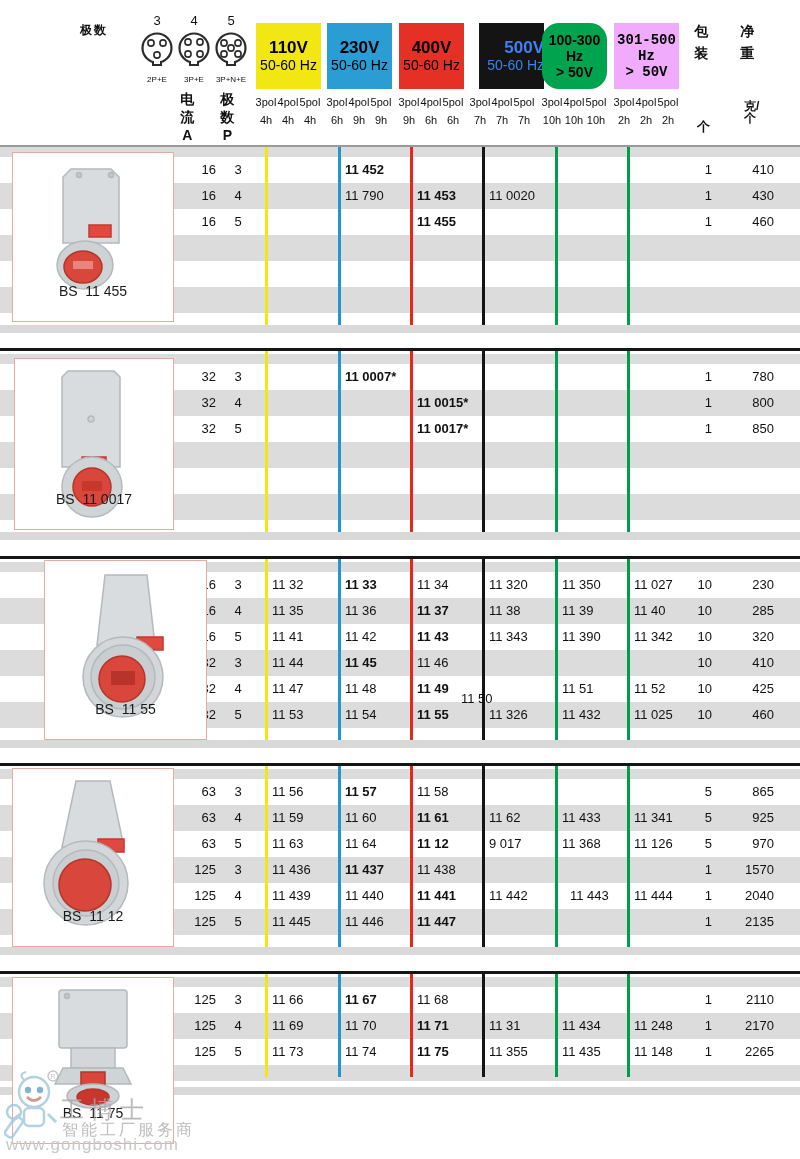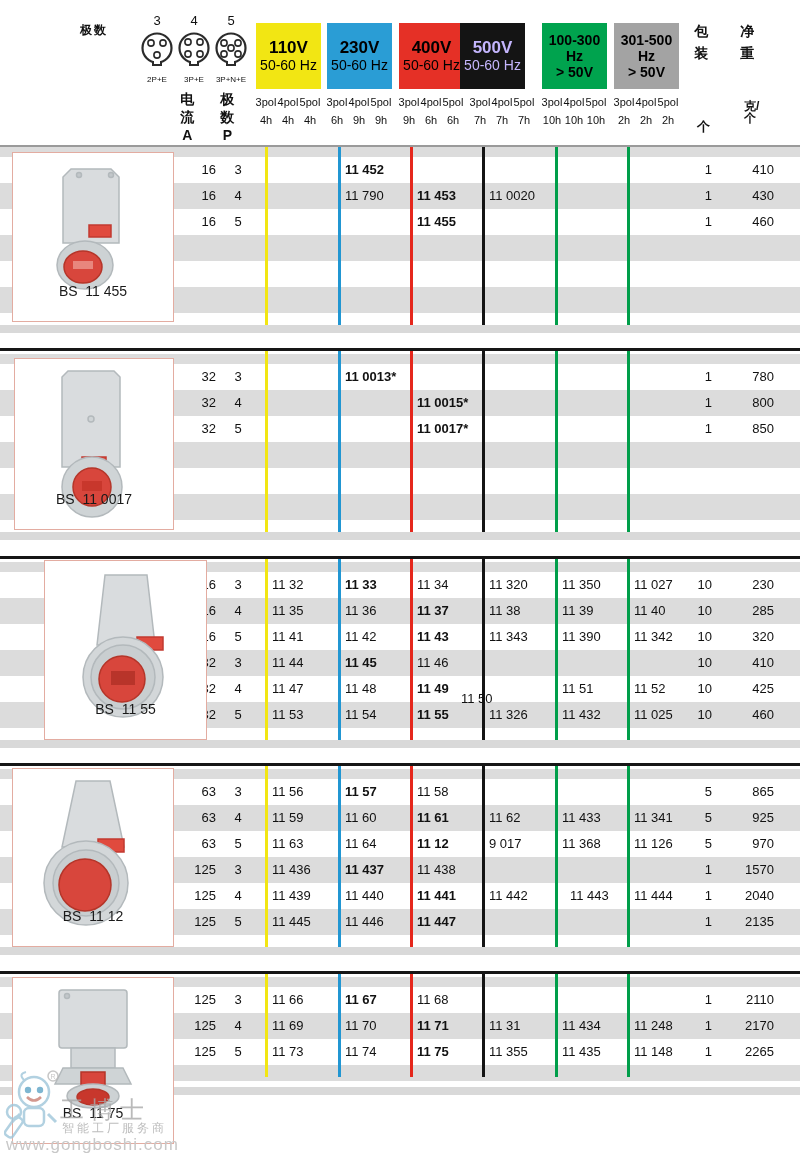--- a/index.html
+++ b/index.html
@@ -31,21 +31,21 @@
   
   .img-box{position:absolute;background:#fff;border:1px solid #e3aca1;z-index:5;}
   .img-box svg{position:absolute;left:50%;transform:translateX(-50%);top:6px;}
   .img-caption{position:absolute;left:0;right:0;bottom:22px;text-align:center;
                font-size:14px;color:#1a1a1a;white-space:pre;}
   
   #watermark{position:absolute;left:4px;top:1062px;width:240px;height:95px;z-index:9;
              pointer-events:none;}
   .wm-name{position:absolute;left:56px;top:32px;font-size:24px;color:#a9a9a9;
            letter-spacing:6px;opacity:.8;}
-  .wm-tagline{position:absolute;left:58px;top:58px;font-size:12px;color:#bdbdbd;letter-spacing:3px;}
+  .wm-tagline{position:absolute;left:58px;top:58px;font-size:16px;color:#bdbdbd;letter-spacing:3px;}
   .wm-url{position:absolute;left:2px;top:73px;font-size:17px;color:#c8c8c8;letter-spacing:1px;}
 </style>
 </head>
 <body>
 
 <div id="page">
 
   <div class="abs poles-title" style="left:80px;top:22px;">极数</div>
 
   <div class="abs" id="pin-icons" style="left:139px;top:14px;display:flex;gap:1px;">
@@ -114,50 +114,50 @@
       <div class="pol-row" style="left: 398px; top: 96px;">
         <div class="pol-cell">3pol</div>
         <div class="pol-cell">4pol</div>
         <div class="pol-cell">5pol</div>
       </div>
       <div class="pol-row" style="left: 398px; top: 114px;">
         <div class="pol-cell">9h</div>
         <div class="pol-cell">6h</div>
         <div class="pol-cell">6h</div>
       </div>
-      <div class="volt-box" style="left: 460px; top: 23px; background: rgb(20, 20, 20); color: #c4b5fd;">
+      <div class="volt-box" style="left: 479px; top: 23px; background: rgb(20, 20, 20); color: #3b82f6; align-items: flex-end;">
         <div class="volt-line1">500V</div>
         <div class="volt-line2">50-60 Hz</div>
       </div>
       <div class="pol-row" style="left: 469px; top: 96px;">
         <div class="pol-cell">3pol</div>
         <div class="pol-cell">4pol</div>
         <div class="pol-cell">5pol</div>
       </div>
       <div class="pol-row" style="left: 469px; top: 114px;">
         <div class="pol-cell">7h</div>
         <div class="pol-cell">7h</div>
         <div class="pol-cell">7h</div>
       </div>
-      <div class="volt-box volt-3" style="left: 542px; top: 23px; background: rgb(0, 163, 78); color: rgb(0, 0, 0);">
+      <div class="volt-box volt-3" style="left: 542px; top: 23px; background: rgb(0, 163, 78); color: rgb(0, 0, 0); border-radius: 17px;">
         <div class="volt-line1">100-300</div>
         <div class="volt-line2">Hz</div>
         <div class="volt-line2">&gt; 50V</div>
       </div>
       <div class="pol-row" style="left: 541px; top: 96px;">
         <div class="pol-cell">3pol</div>
         <div class="pol-cell">4pol</div>
         <div class="pol-cell">5pol</div>
       </div>
       <div class="pol-row" style="left: 541px; top: 114px;">
         <div class="pol-cell">10h</div>
         <div class="pol-cell">10h</div>
         <div class="pol-cell">10h</div>
       </div>
-      <div class="volt-box volt-3" style="left: 614px; top: 23px; background: #a3a3a3; color: rgb(0, 0, 0);">
+      <div class="volt-box volt-3" style="left: 614px; top: 23px; background: #f0abfc; color: rgb(0, 0, 0); font-family: Liberation Mono, monospace;">
         <div class="volt-line1">301-500</div>
         <div class="volt-line2">Hz</div>
         <div class="volt-line2">&gt; 50V</div>
       </div>
       <div class="pol-row" style="left: 613px; top: 96px;">
         <div class="pol-cell">3pol</div>
         <div class="pol-cell">4pol</div>
         <div class="pol-cell">5pol</div>
       </div>
       <div class="pol-row" style="left: 613px; top: 114px;">
@@ -227,21 +227,21 @@
         <div class="band" style="top: 184px; height: 8px; background: rgb(217, 217, 217);"></div>
         <div class="vline" style="left: 265px; top: 3px; height: 181px; background: rgb(242, 230, 19);"></div>
         <div class="vline" style="left: 338px; top: 3px; height: 181px; background: rgb(33, 150, 210);"></div>
         <div class="vline" style="left: 410px; top: 3px; height: 181px; background: rgb(229, 39, 28);"></div>
         <div class="vline" style="left: 482px; top: 3px; height: 181px; background: rgb(20, 20, 20);"></div>
         <div class="vline" style="left: 555px; top: 3px; height: 181px; background: rgb(0, 158, 74);"></div>
         <div class="vline" style="left: 627px; top: 3px; height: 181px; background: rgb(0, 158, 74);"></div>
         <div class="rowline" style="top: 16px;">
           <span class="cell right" style="left: 170px; width: 46px;">32</span>
           <span class="cell center" style="left: 224px; width: 28px;">3</span>
-          <span class="cell" style="left: 345px; width: 68px; font-weight: 700;">11 0013*</span>
+          <span class="cell" style="left: 345px; width: 68px; font-weight: 700;">11 0007*</span>
           <span class="cell right" style="left: 672px; width: 40px;">1</span>
           <span class="cell right" style="left: 722px; width: 52px;">780</span>
         </div>
         <div class="rowline" style="top: 42px;">
           <span class="cell right" style="left: 170px; width: 46px;">32</span>
           <span class="cell center" style="left: 224px; width: 28px;">4</span>
           <span class="cell" style="left: 417px; width: 68px; font-weight: 700;">11 0015*</span>
           <span class="cell right" style="left: 672px; width: 40px;">1</span>
           <span class="cell right" style="left: 722px; width: 52px;">800</span>
         </div>

